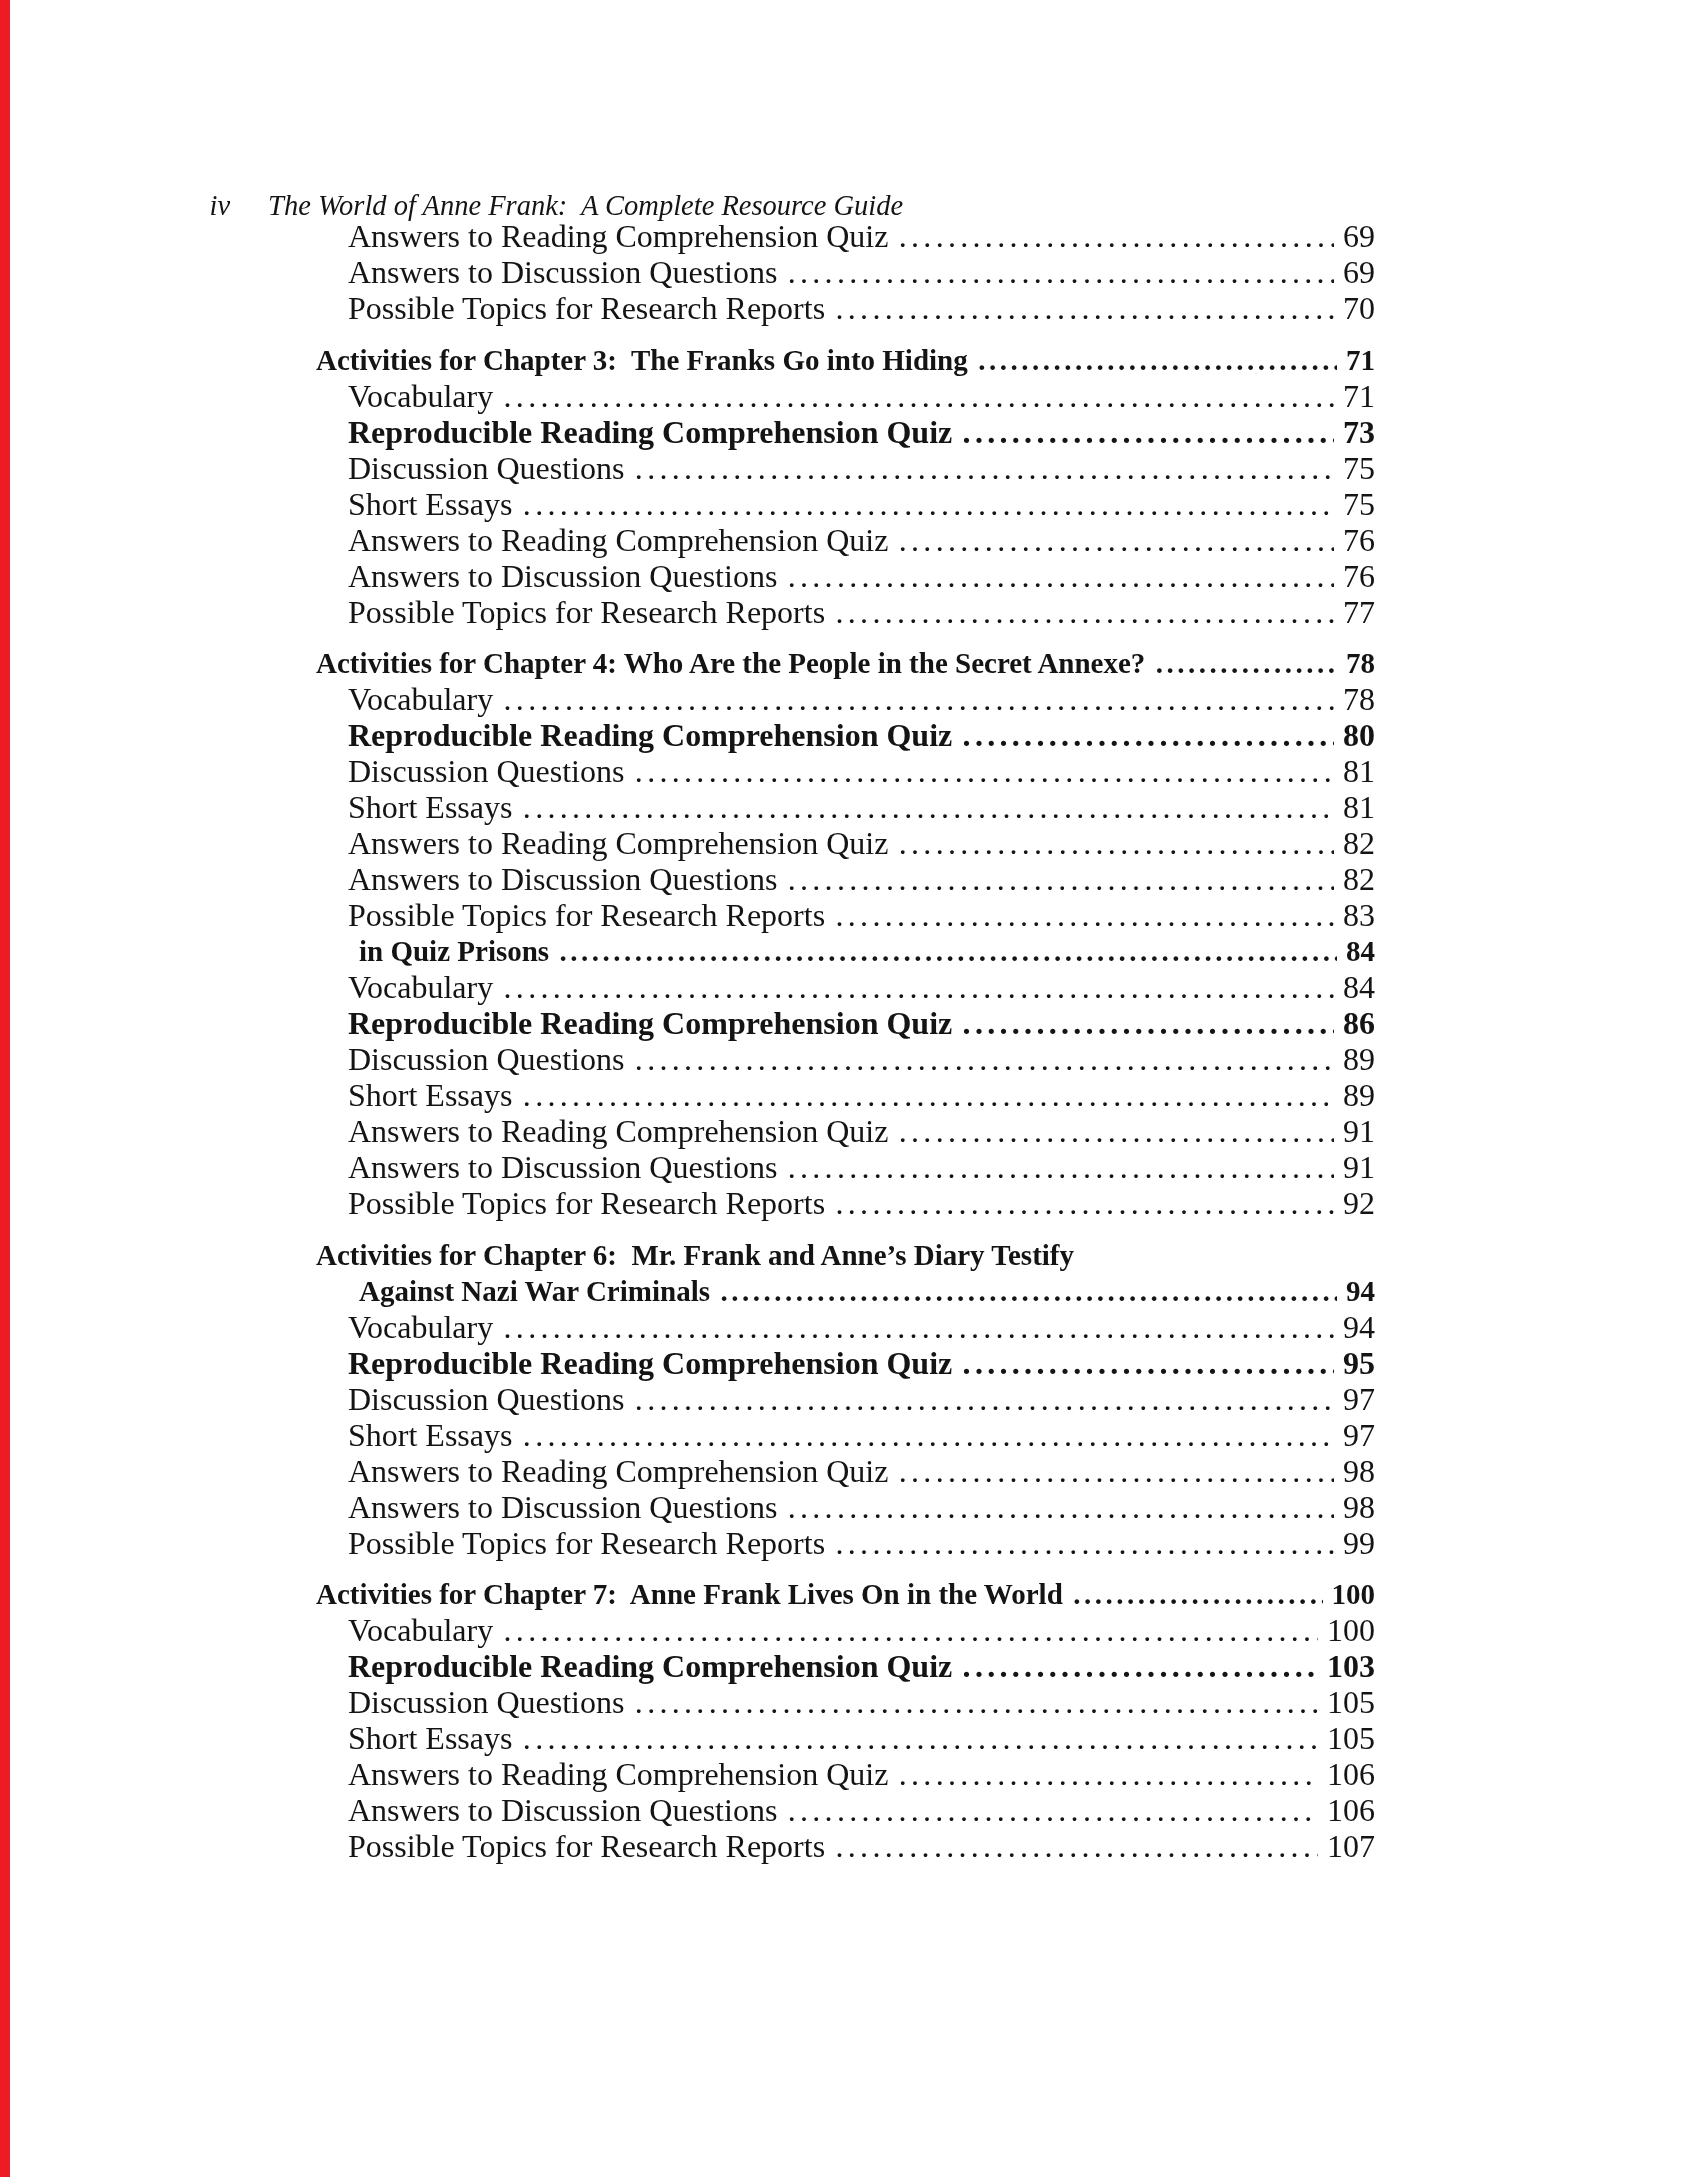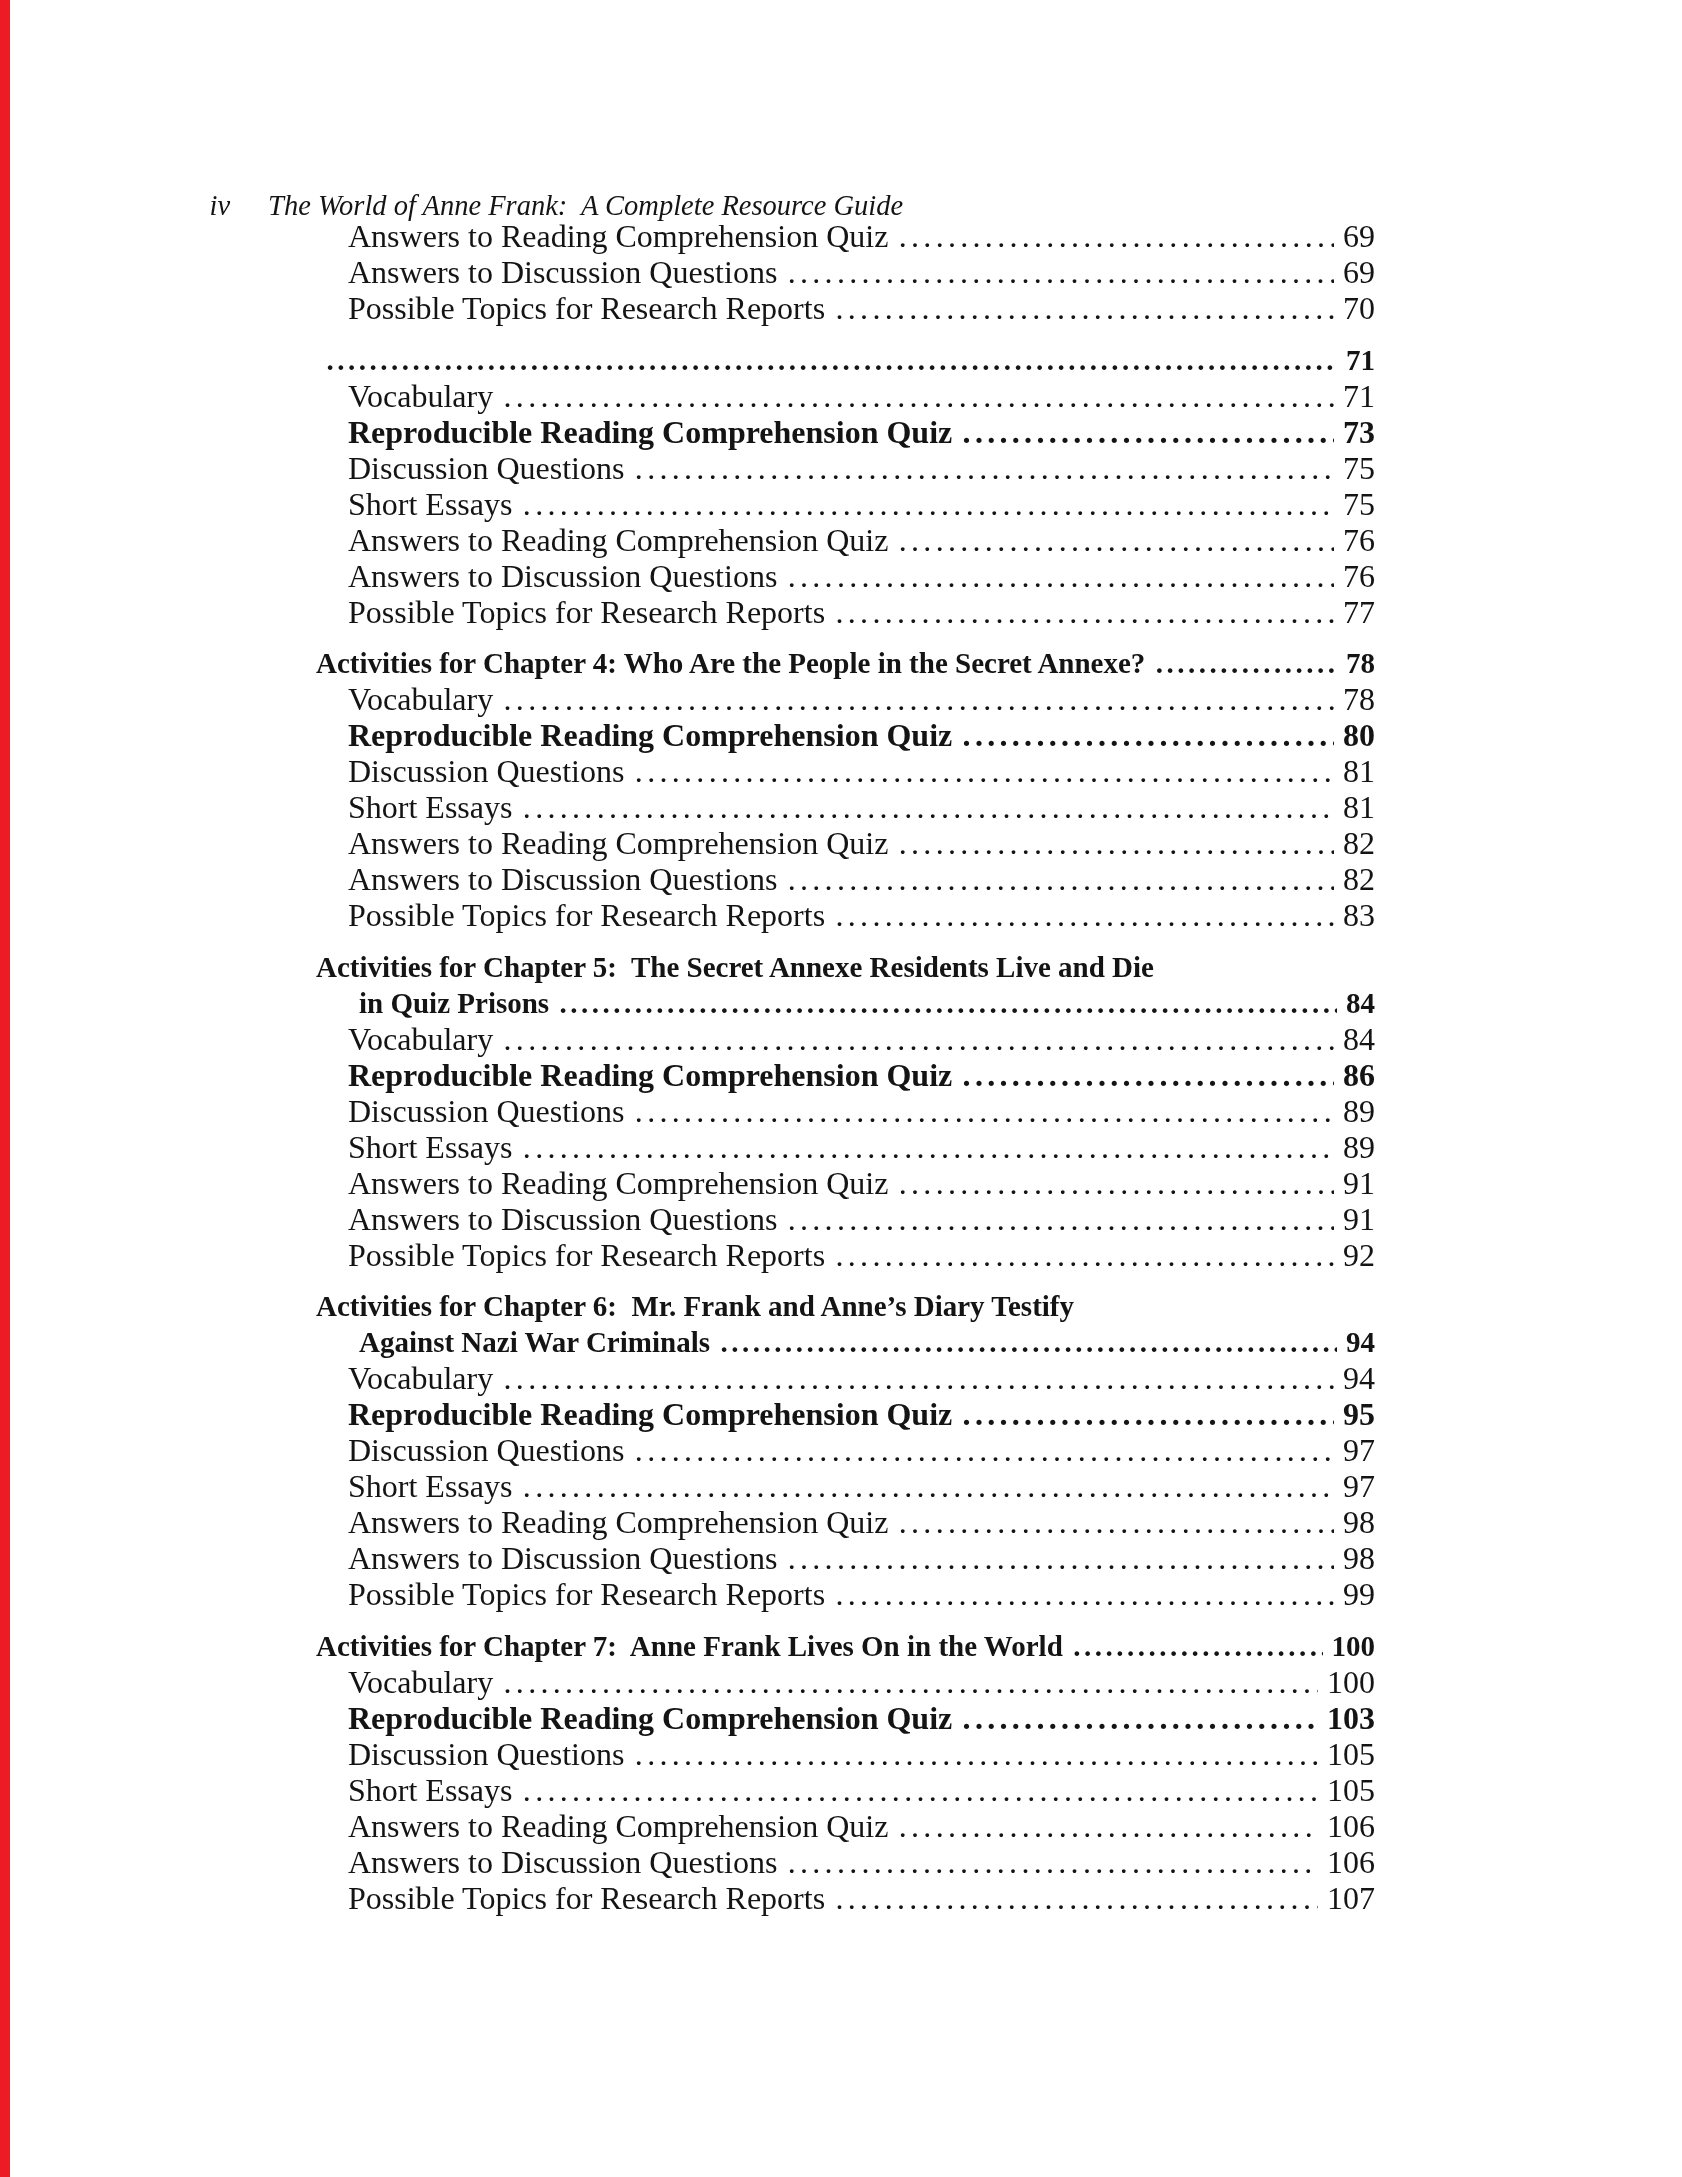--- a/index.html
+++ b/index.html
@@ -84,20 +84,21 @@
         <span class="lab">Answers to Discussion Questions</span>
         <span class="leader"></span>
         <span class="pg">69</span>
       </div>
       <div class="row sub">
         <span class="lab">Possible Topics for Research Reports</span>
         <span class="leader"></span>
         <span class="pg">70</span>
       </div>
       <div class="row chap">
+        <span class="lab">Activities for Chapter 3:  The Franks Go into Hiding</span>
         <span class="leader"></span>
         <span class="pg">71</span>
       </div>
       <div class="row sub">
         <span class="lab">Vocabulary</span>
         <span class="leader"></span>
         <span class="pg">71</span>
       </div>
       <div class="row sub bold">
         <span class="lab">Reproducible Reading Comprehension Quiz</span>
@@ -162,23 +163,20 @@
       <div class="row sub">
         <span class="lab">Answers to Discussion Questions</span>
         <span class="leader"></span>
         <span class="pg">82</span>
       </div>
       <div class="row sub">
         <span class="lab">Possible Topics for Research Reports</span>
         <span class="leader"></span>
         <span class="pg">83</span>
       </div>
-      <div class="row chap">
-        <span class="lab">Activities for Chapter 5:  The Secret Annexe Residents Live and Die</span>
-      </div>
       <div class="row chap cont">
         <span class="lab">in Quiz Prisons</span>
         <span class="leader"></span>
         <span class="pg">84</span>
       </div>
       <div class="row sub">
         <span class="lab">Vocabulary</span>
         <span class="leader"></span>
         <span class="pg">84</span>
       </div>

